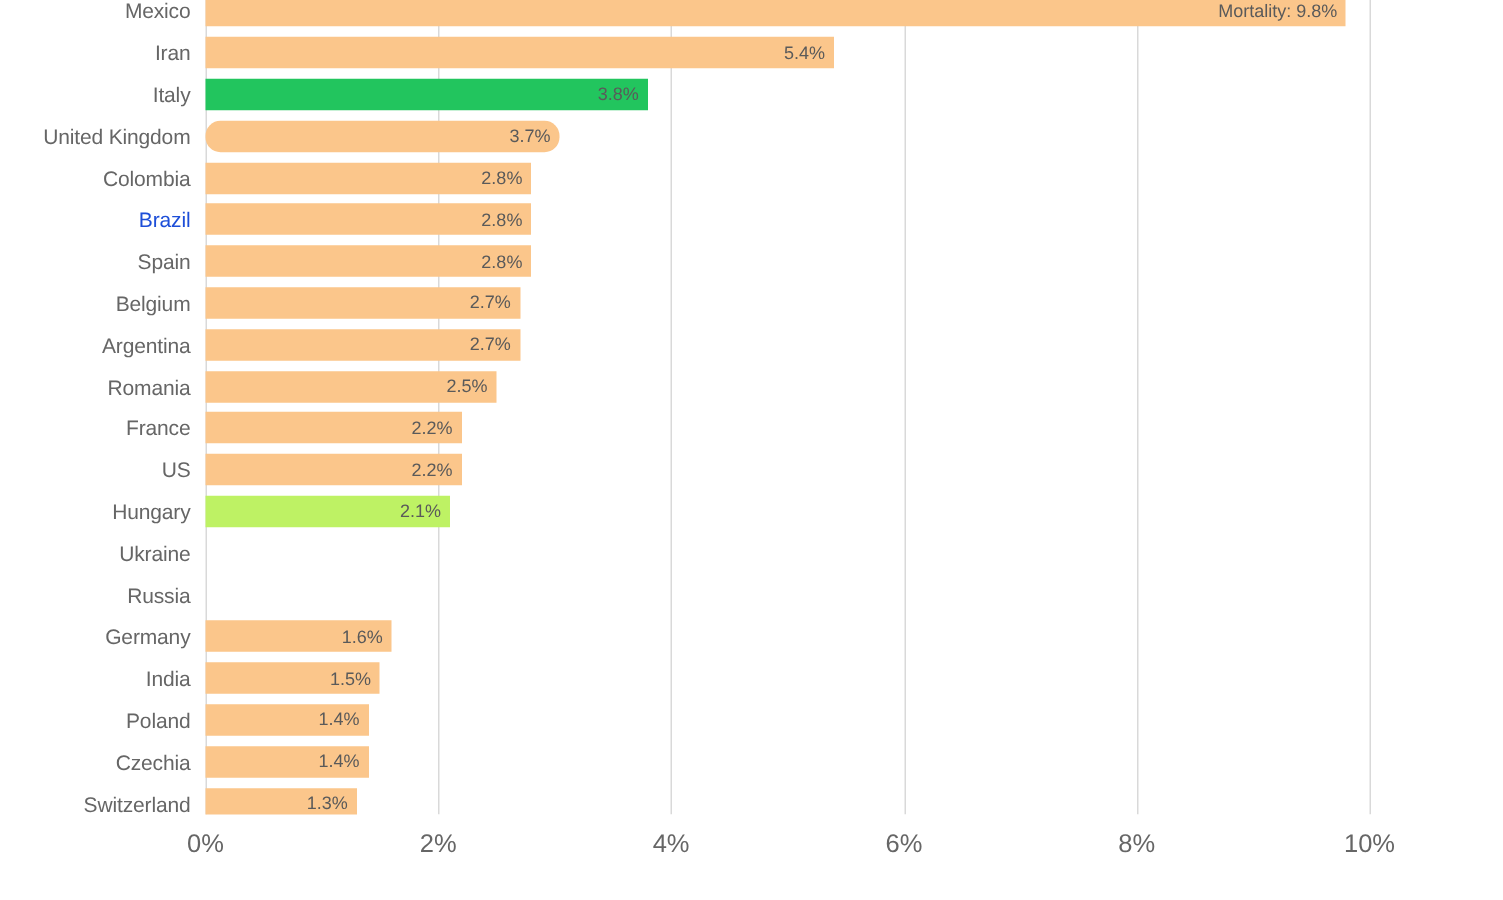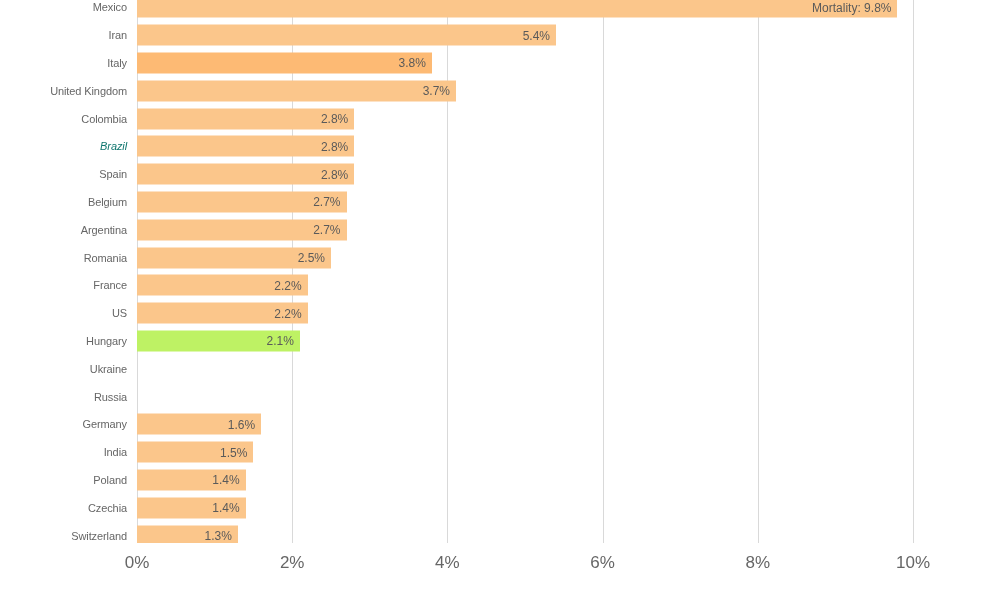--- a/index.html
+++ b/index.html
@@ -52,21 +52,21 @@
   }
 
   .row-label {
     position: absolute;
     right: 875px;      
     top: 50%;
     transform: translateY(-50%);
     white-space: nowrap;
     text-align: left;
     color: #666666;
-    font-size: 11px;
+    font-size: 14px;
     line-height: 1;
     letter-spacing: -0.1px;
   }
 
   .bar {
     position: absolute;
     left: 137px;
     top: 50%;
     transform: translateY(-50%);
     height: 21px;
@@ -142,38 +142,38 @@
           </div>
         </div>
         <div class="bar-row" style="top: 21.3px;">
           <div class="row-label" style="color: rgb(102, 102, 102);">Iran</div>
           <div class="bar" style="width: 419.04px; background: rgb(251, 198, 139);">
             <span class="bar-value" style="color: rgb(90, 90, 90);">5.4%</span>
           </div>
         </div>
         <div class="bar-row" style="top: 49.1px;">
           <div class="row-label" style="color: rgb(102, 102, 102);">Italy</div>
-          <div class="bar" style="width: 294.88px; background: #fdba74;">
+          <div class="bar" style="width: 294.88px; background: #22c55e;">
             <span class="bar-value" style="color: rgb(90, 90, 90);">3.8%</span>
           </div>
         </div>
         <div class="bar-row" style="top: 76.9px;">
           <div class="row-label" style="color: rgb(102, 102, 102);">United Kingdom</div>
-          <div class="bar" style="width: 319px; background: rgb(251, 198, 139);">
+          <div class="bar" style="width: 236px; background: rgb(251, 198, 139); border-radius: 10px;">
             <span class="bar-value" style="color: rgb(90, 90, 90);">3.7%</span>
           </div>
         </div>
         <div class="bar-row" style="top: 104.7px;">
           <div class="row-label" style="color: rgb(102, 102, 102);">Colombia</div>
           <div class="bar" style="width: 217.28px; background: rgb(251, 198, 139);">
             <span class="bar-value" style="color: rgb(90, 90, 90);">2.8%</span>
           </div>
         </div>
         <div class="bar-row" style="top: 132.5px;">
-          <div class="row-label" style="color: #0f766e; font-style: italic;">Brazil</div>
+          <div class="row-label" style="color: #1d4ed8;">Brazil</div>
           <div class="bar" style="width: 217.28px; background: rgb(251, 198, 139);">
             <span class="bar-value" style="color: rgb(90, 90, 90);">2.8%</span>
           </div>
         </div>
         <div class="bar-row" style="top: 160.3px;">
           <div class="row-label" style="color: rgb(102, 102, 102);">Spain</div>
           <div class="bar" style="width: 217.28px; background: rgb(251, 198, 139);">
             <span class="bar-value" style="color: rgb(90, 90, 90);">2.8%</span>
           </div>
         </div>

